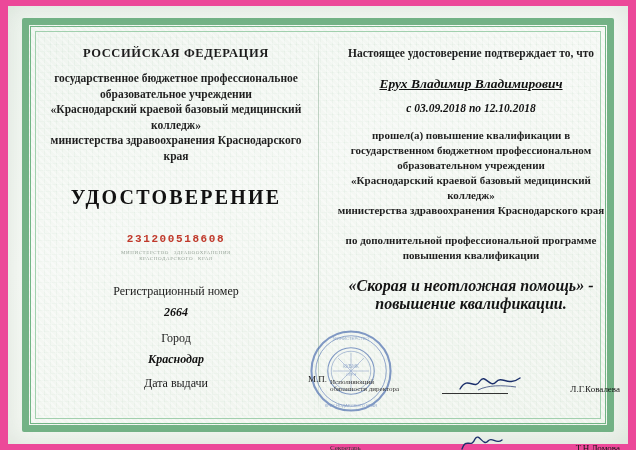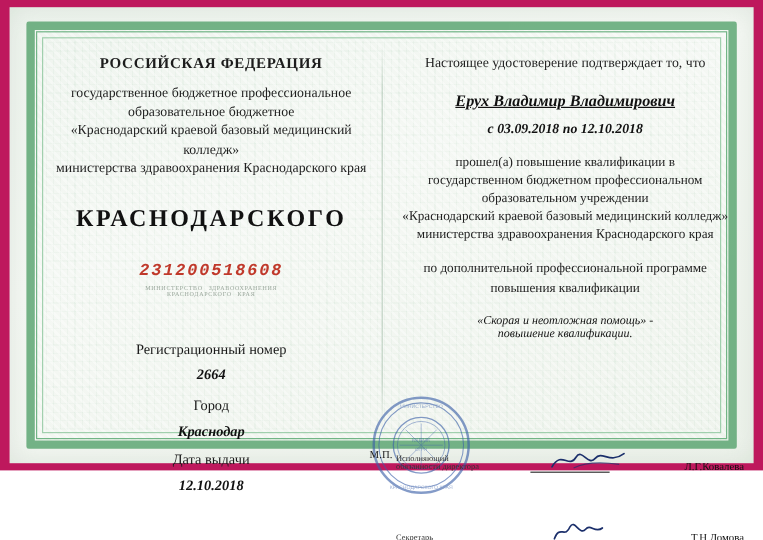--- a/index.html
+++ b/index.html
@@ -10,22 +10,22 @@
   body {
     width: 636px;
     height: 450px;
     overflow: hidden;
     font-family: "Liberation Serif", serif;
   }
 
   .page {
     position: relative;
     width: 636px;
-    height: 392px;
-    background: #be185d;
+    height: 450px;
+    background: #ec4899;
   }
 
   
   .paper {
     position: absolute;
     left: 8px;
     top: 6px;
     right: 8px;
     bottom: 6px;
     background: linear-gradient(160deg, #eef4ee 0%, #f5f8f4 40%, #eef3ec 100%);
@@ -89,21 +89,21 @@
   }
 
   .col {
     position: absolute;
     top: 40px;
     bottom: 40px;
   }
   .col-left { left: 34px; width: 268px; }
   .col-right { left: 322px; width: 282px; }
 
-  .center { text-align: center; }
+  .center { text-align: center; font-weight: bold; }
 
   .t-head {
     font-size: 12.5px;
     font-weight: bold;
     letter-spacing: 0.6px;
     color: #1c1c1c;
   }
   .t-body {
     font-size: 11.5px;
     color: #1f1f1f;
@@ -119,35 +119,34 @@
     font-weight: bold;
     letter-spacing: 2.2px;
     color: #111;
   }
   .t-sub {
     font-size: 11.5px;
     color: #1f1f1f;
   }
   .t-num {
     font-family: "Liberation Mono", monospace;
-    font-size: 14px;
+    font-size: 11px;
     letter-spacing: 1.6px;
     color: #c0392b;
     font-weight: bold;
-    font-style: italic;
   }
   .t-micro {
     font-size: 5px;
     color: #9aa79c;
     letter-spacing: 0.6px;
     line-height: 1.1;
   }
   .t-bold-i {
-    font-size: 10px;
-    font-weight: normal;
+    font-size: 16px;
+    font-weight: bold;
     font-style: italic;
     color: #141414;
   }
   .t-name {
     font-size: 13.5px;
     font-weight: bold;
     font-style: italic;
     color: #111;
     text-decoration: underline;
   }
@@ -268,25 +267,25 @@
     <div class="wash"></div>
     <div class="border-outer"></div>
     <div class="border-inner"></div>
     <div class="border-hair"></div>
     <div class="fold"></div>
 
     <div class="col col-left">
       <div class="center t-head">РОССИЙСКАЯ ФЕДЕРАЦИЯ</div>
       <div class="sp-10"></div>
       <div class="center t-body">государственное бюджетное профессиональное</div>
-      <div class="center t-body">образовательное бюджетное</div>
+      <div class="center t-body">образовательное учреждении</div>
       <div class="center t-body">«Краснодарский краевой базовый медицинский колледж»</div>
       <div class="center t-body">министерства здравоохранения Краснодарского края</div>
       <div class="sp-22"></div>
-      <div class="center t-title">КРАСНОДАРСКОГО</div>
+      <div class="center t-title">УДОСТОВЕРЕНИЕ</div>
       <div class="sp-6"></div>
       <div class="sp-18"></div>
       <div class="center t-num">231200518608</div>
       <div class="microline t-micro">МИНИСТЕРСТВО ЗДРАВООХРАНЕНИЯ КРАСНОДАРСКОГО КРАЯ</div>
     </div>
 
     <div class="lb" style="top: 278px;">
       <div class="t-reg">Регистрационный номер</div>
       <div class="sp-6"></div>
       <div class="t-reg-v">2664</div>
@@ -294,21 +293,20 @@
 
     <div class="lb" style="top: 325px;">
       <div class="t-reg">Город</div>
       <div class="sp-6"></div>
       <div class="t-reg-v">Краснодар</div>
     </div>
 
     <div class="lb" style="top: 370px;">
       <div class="t-reg">Дата выдачи</div>
       <div class="sp-6"></div>
-      <div class="t-reg-v">12.10.2018</div>
     </div>
 
     <div class="col col-right">
       <div class="center t-body">Настоящее удостоверение подтверждает то, что</div>
       <div class="sp-14"></div>
       <div class="center t-name">Ерух Владимир Владимирович</div>
       <div class="sp-10"></div>
       <div class="center t-dates">с 03.09.2018 по 12.10.2018</div>
       <div class="sp-14"></div>
       <div class="center t-body-s">прошел(а) повышение квалификации в</div>

